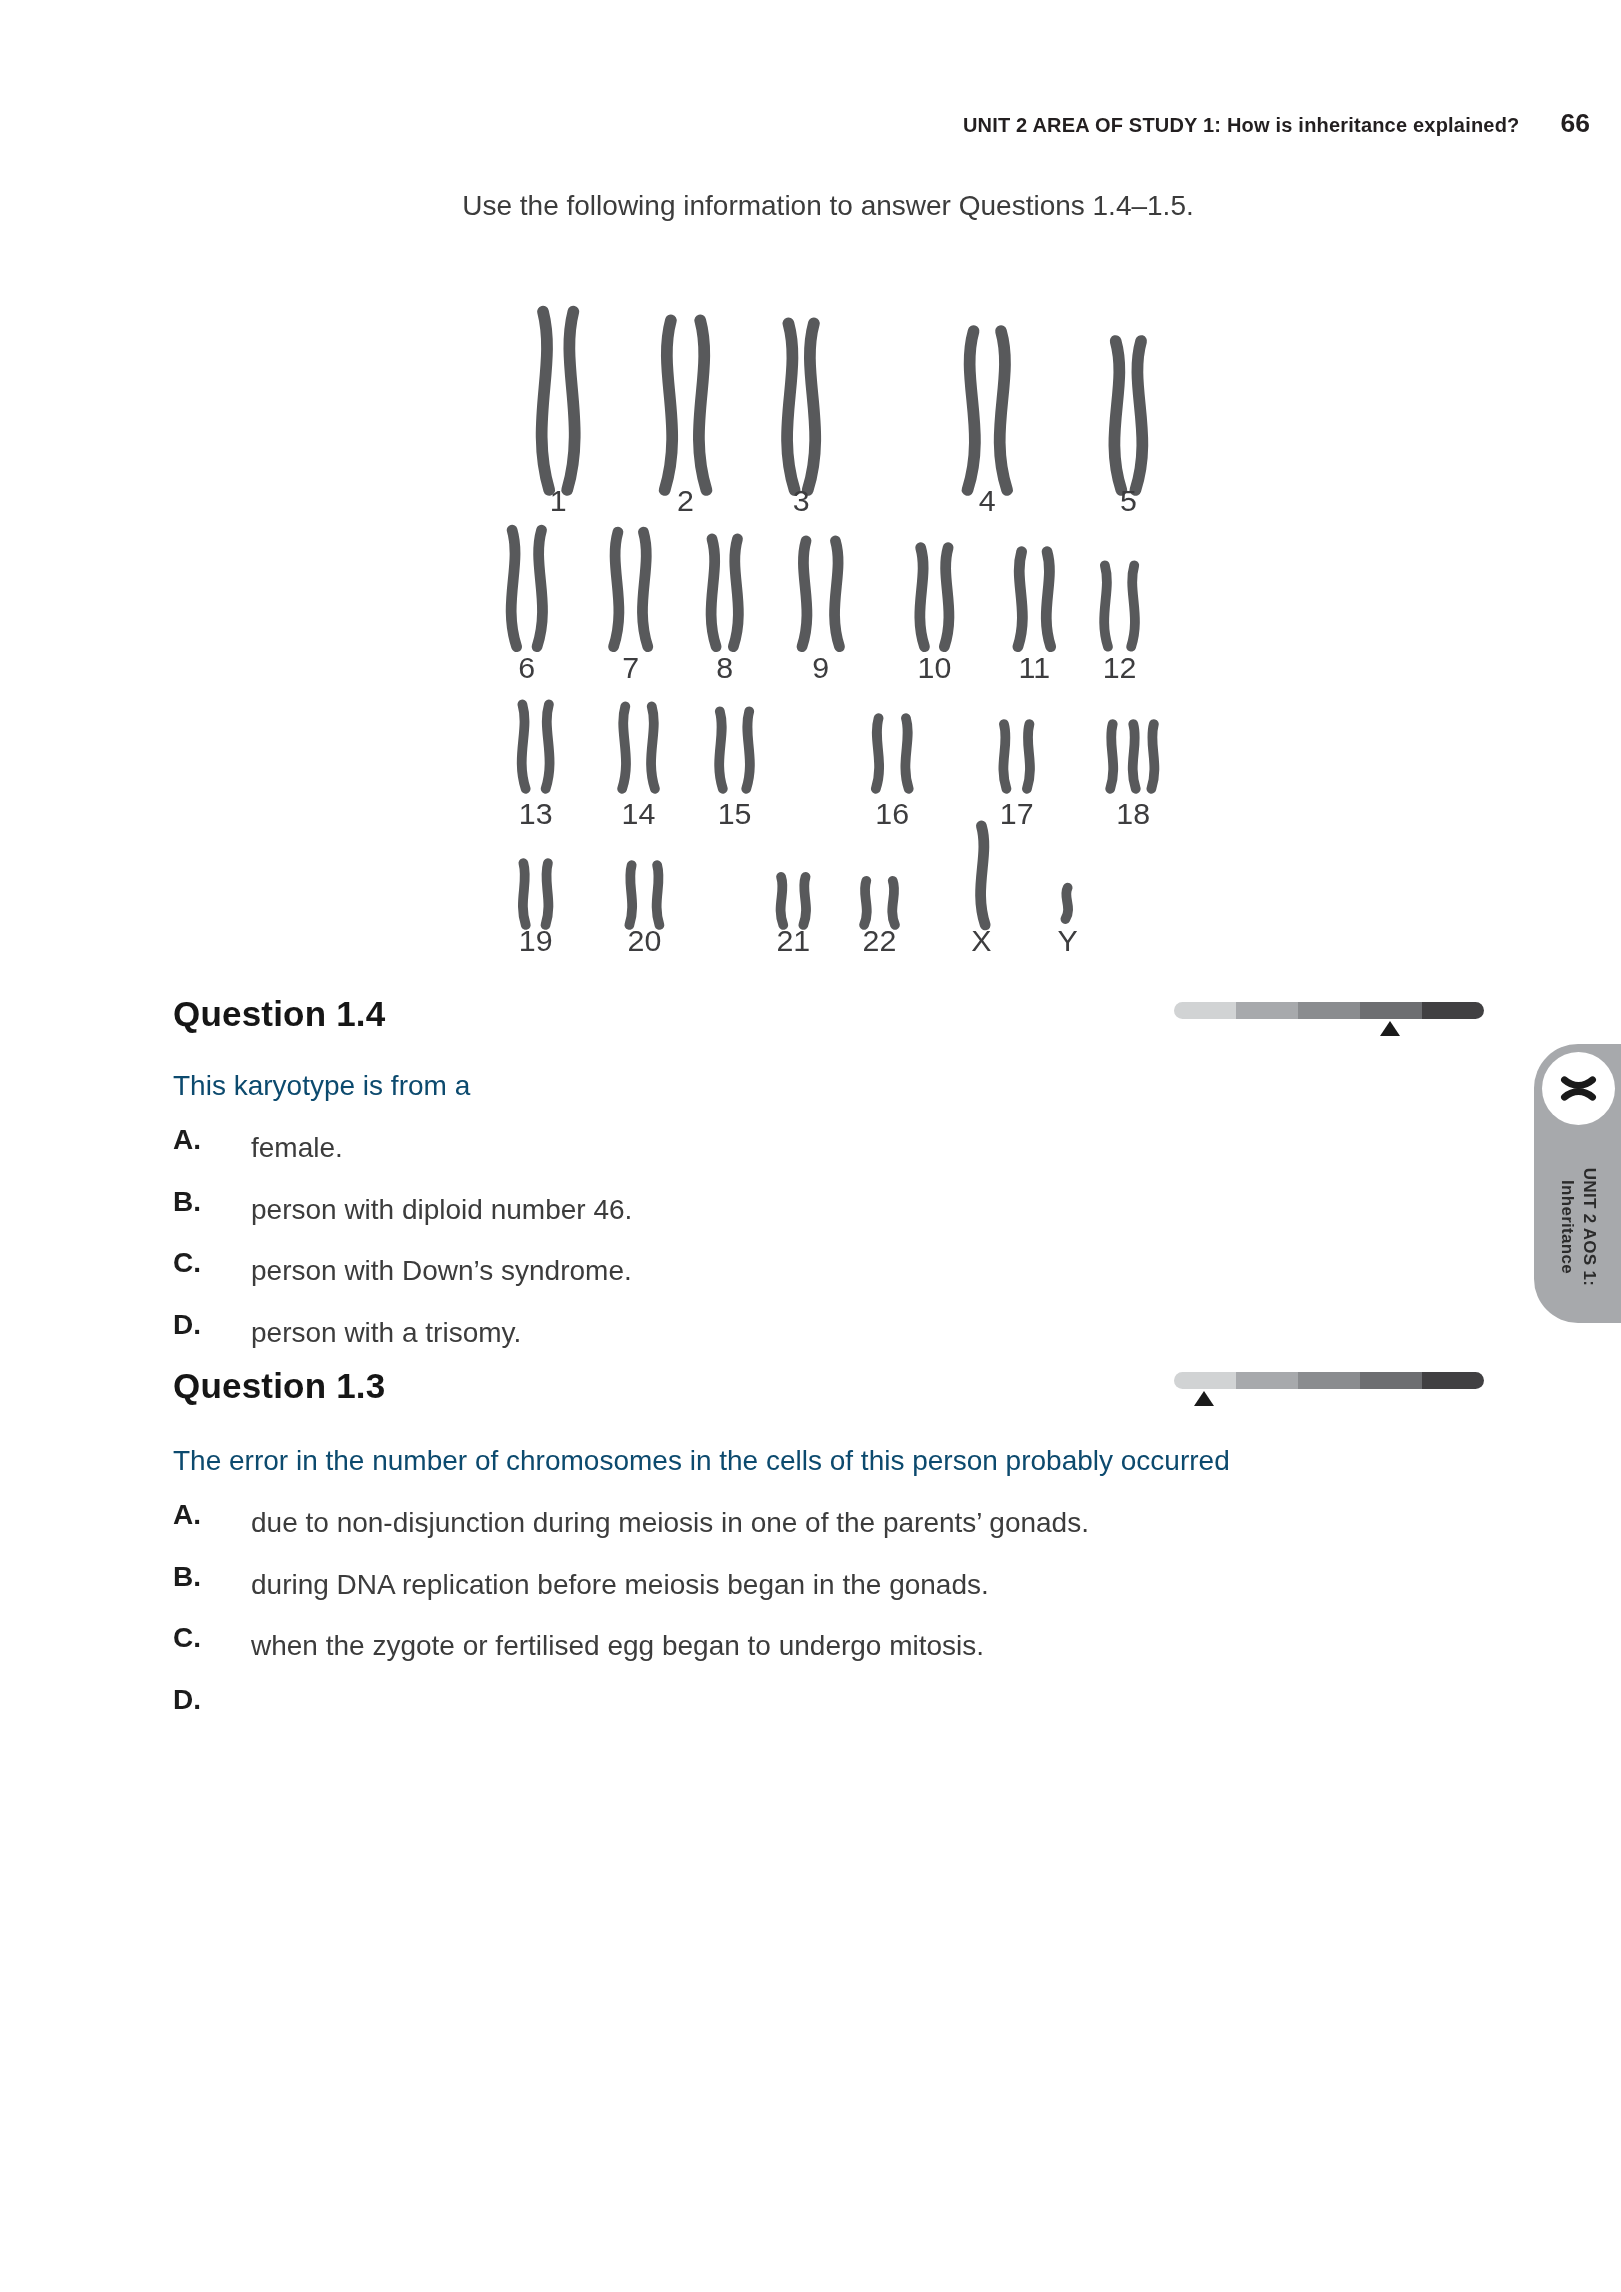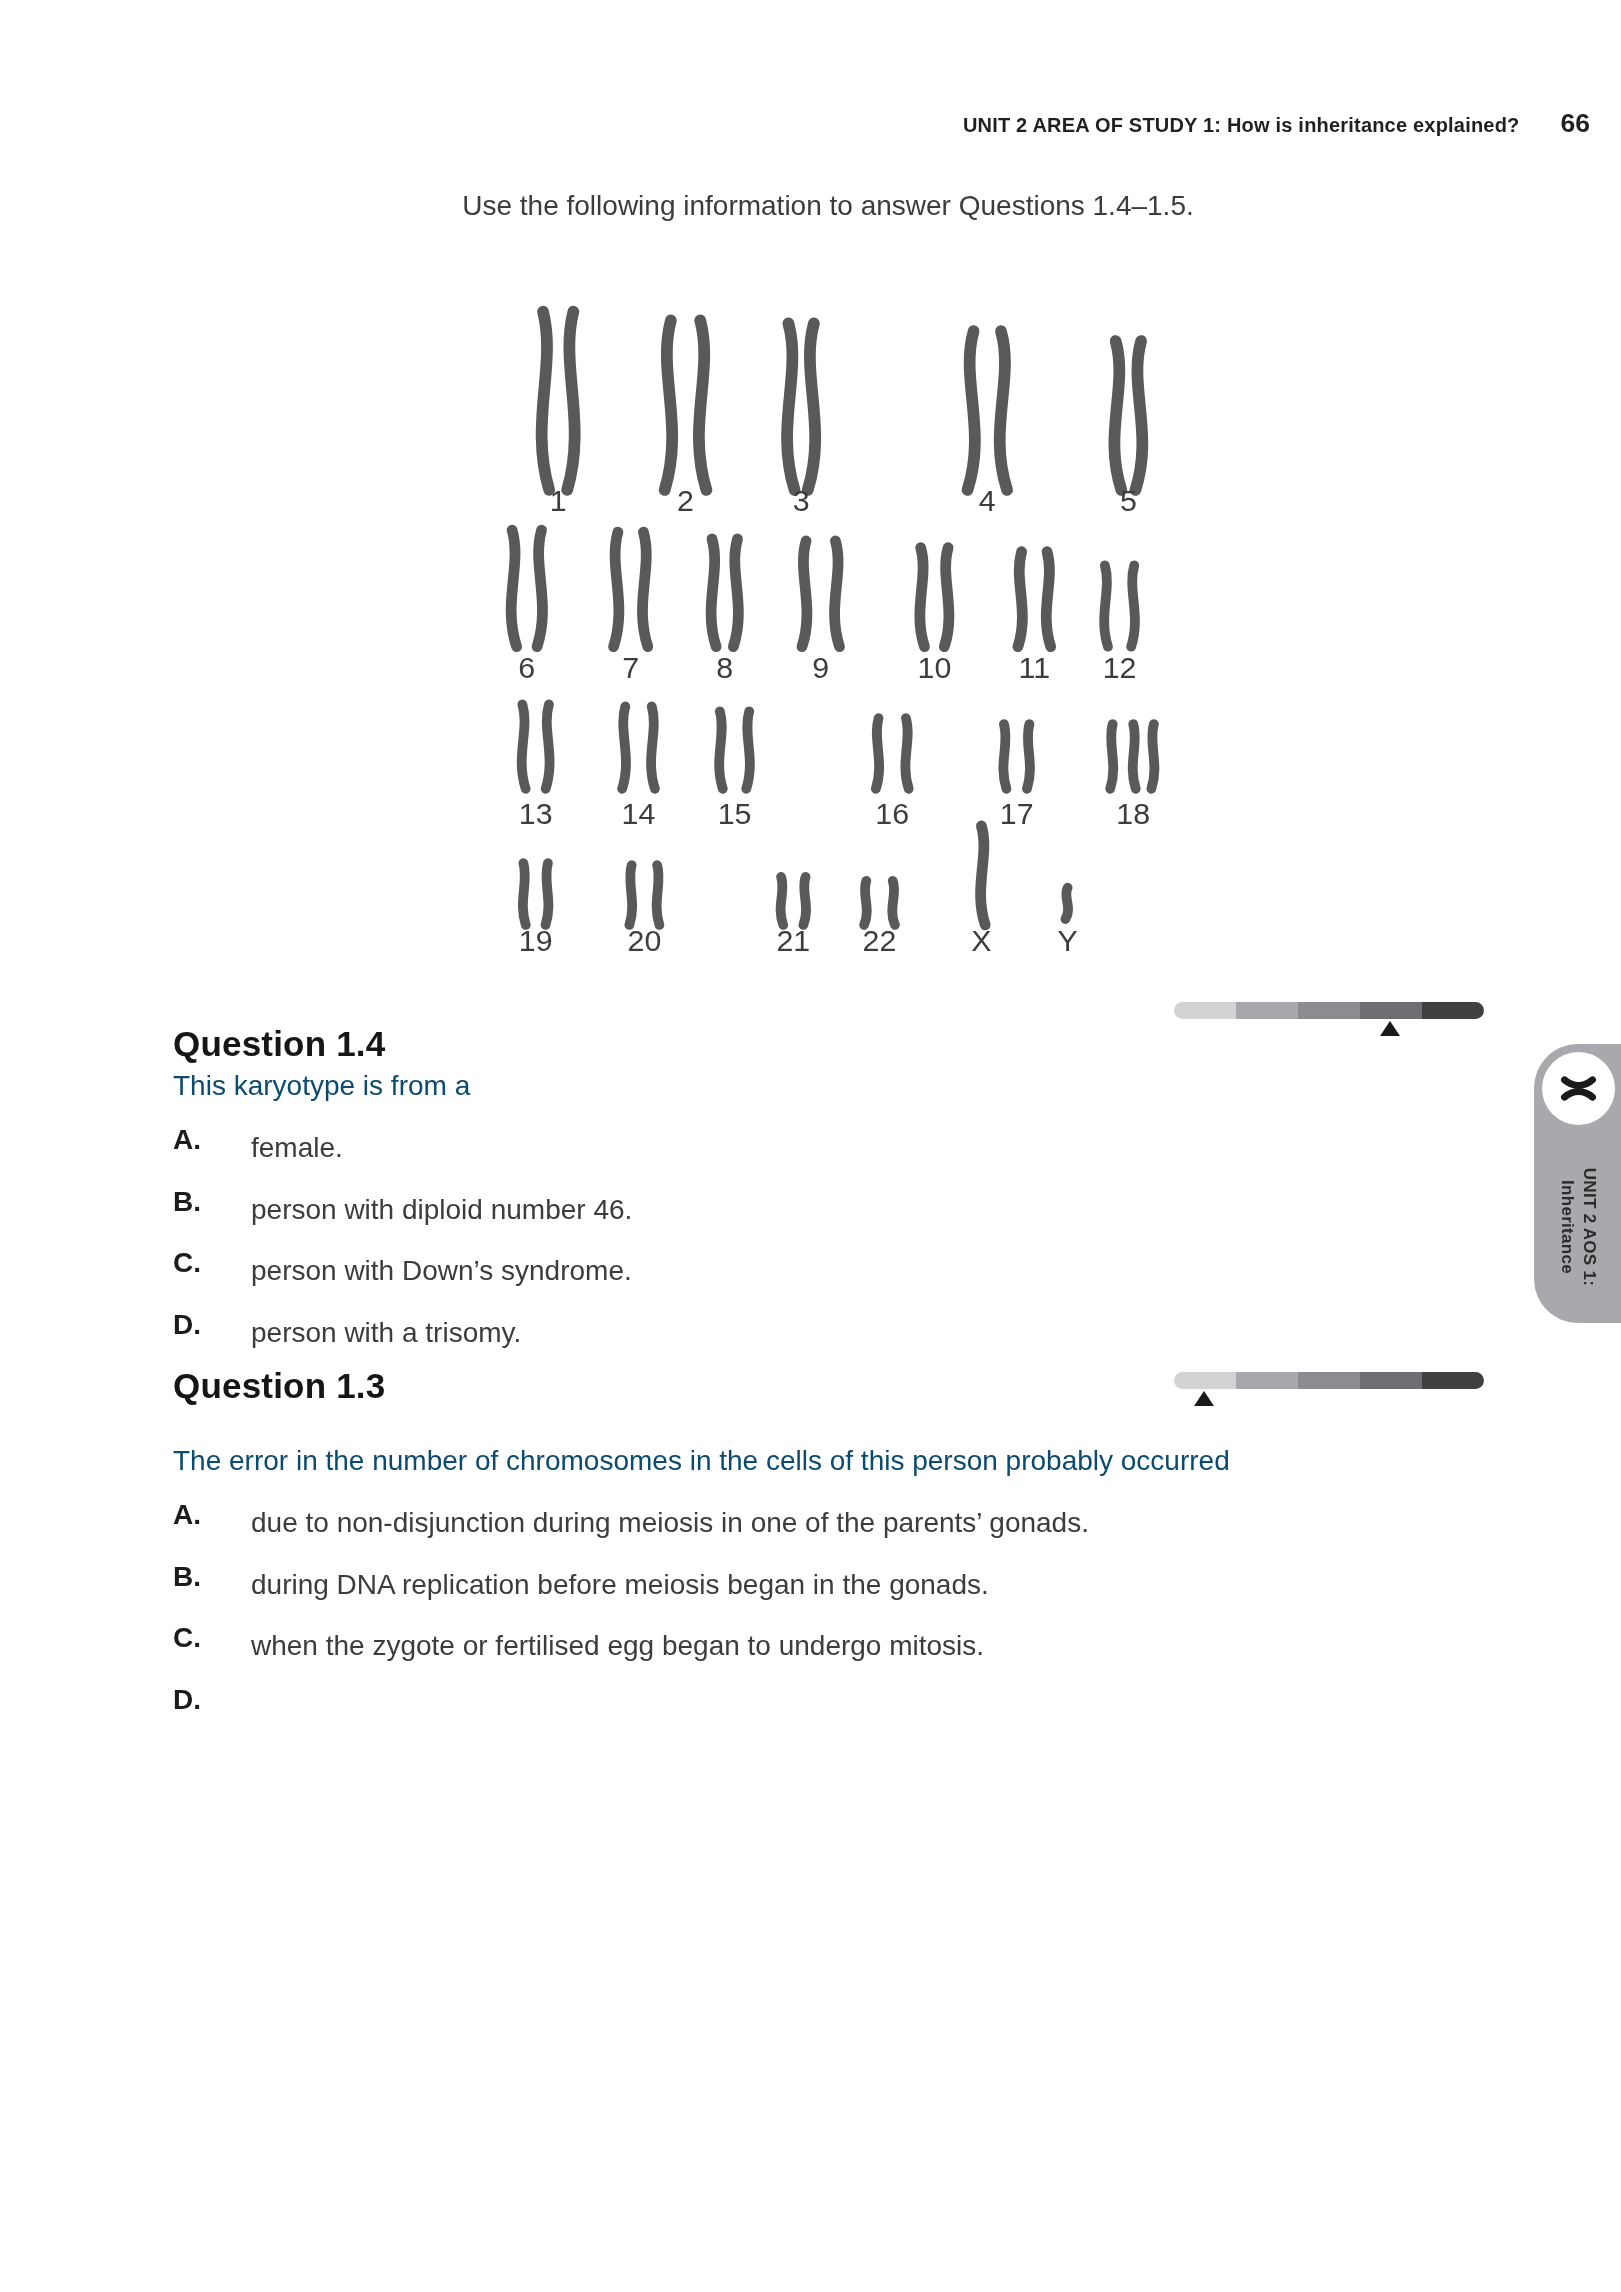--- a/index.html
+++ b/index.html
@@ -199,21 +199,21 @@
       <g>
         <path d="M 1002 843 C 1010.585 873.3, 993.415 905.62, 1005.86325 944" fill="none" stroke="#58595b" stroke-width="11" stroke-linecap="round"></path>
         <text x="1002" y="971" text-anchor="middle" font-size="31" fill="#3d3d3f">X</text>
       </g>
       <g>
         <path d="M 1090 906 C 1085 915.6, 1095 925.84, 1087.75 938" fill="none" stroke="#58595b" stroke-width="10" stroke-linecap="round"></path>
         <text x="1090" y="971" text-anchor="middle" font-size="31" fill="#3d3d3f">Y</text>
       </g>
     </svg>
 
-  <div class="q-heading" style="top:1024px">Question 1.4</div>
+  <div class="q-heading" style="top:994px">Question 1.4</div>
   <div class="diff-bar-wrap" style="left:1174px;top:1002px">
     <div class="diff-bar" id="bar-0">
         <div class="diff-seg" style="background: rgb(209, 211, 212);"></div>
         <div class="diff-seg" style="background: rgb(167, 169, 172);"></div>
         <div class="diff-seg" style="background: rgb(138, 140, 143);"></div>
         <div class="diff-seg" style="background: rgb(109, 110, 113);"></div>
         <div class="diff-seg" style="background: rgb(65, 64, 66);"></div>
       </div>
     <div class="diff-marker" id="marker-0" style="left: calc(70% - 10.8px); border-bottom-color: rgb(26, 26, 26);"></div>
   </div>

